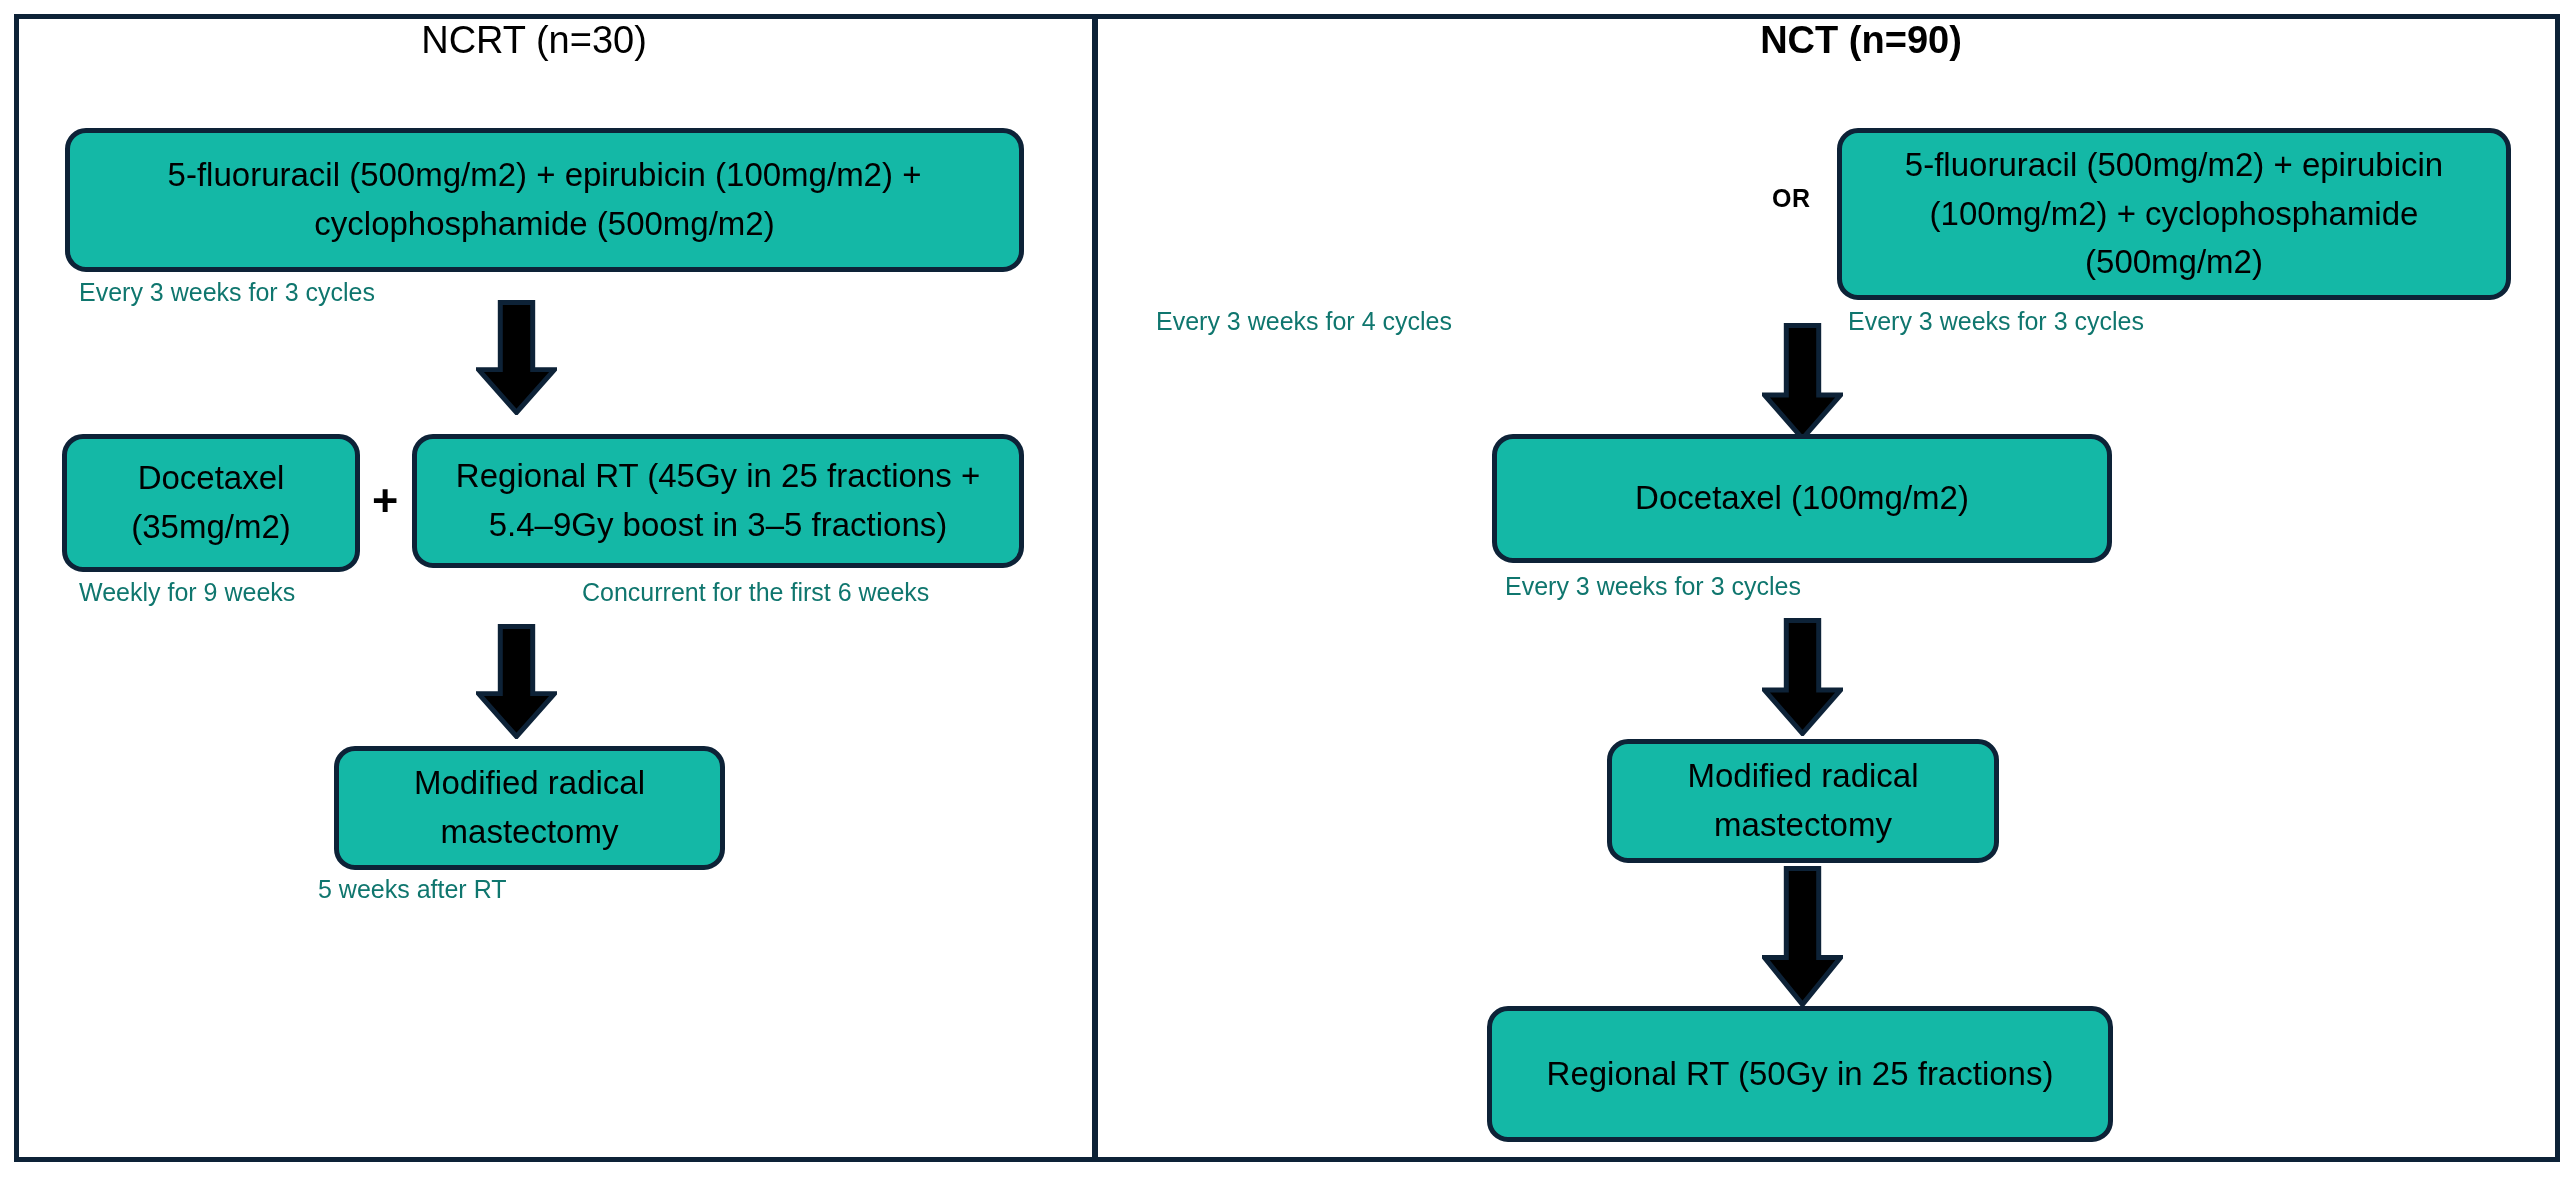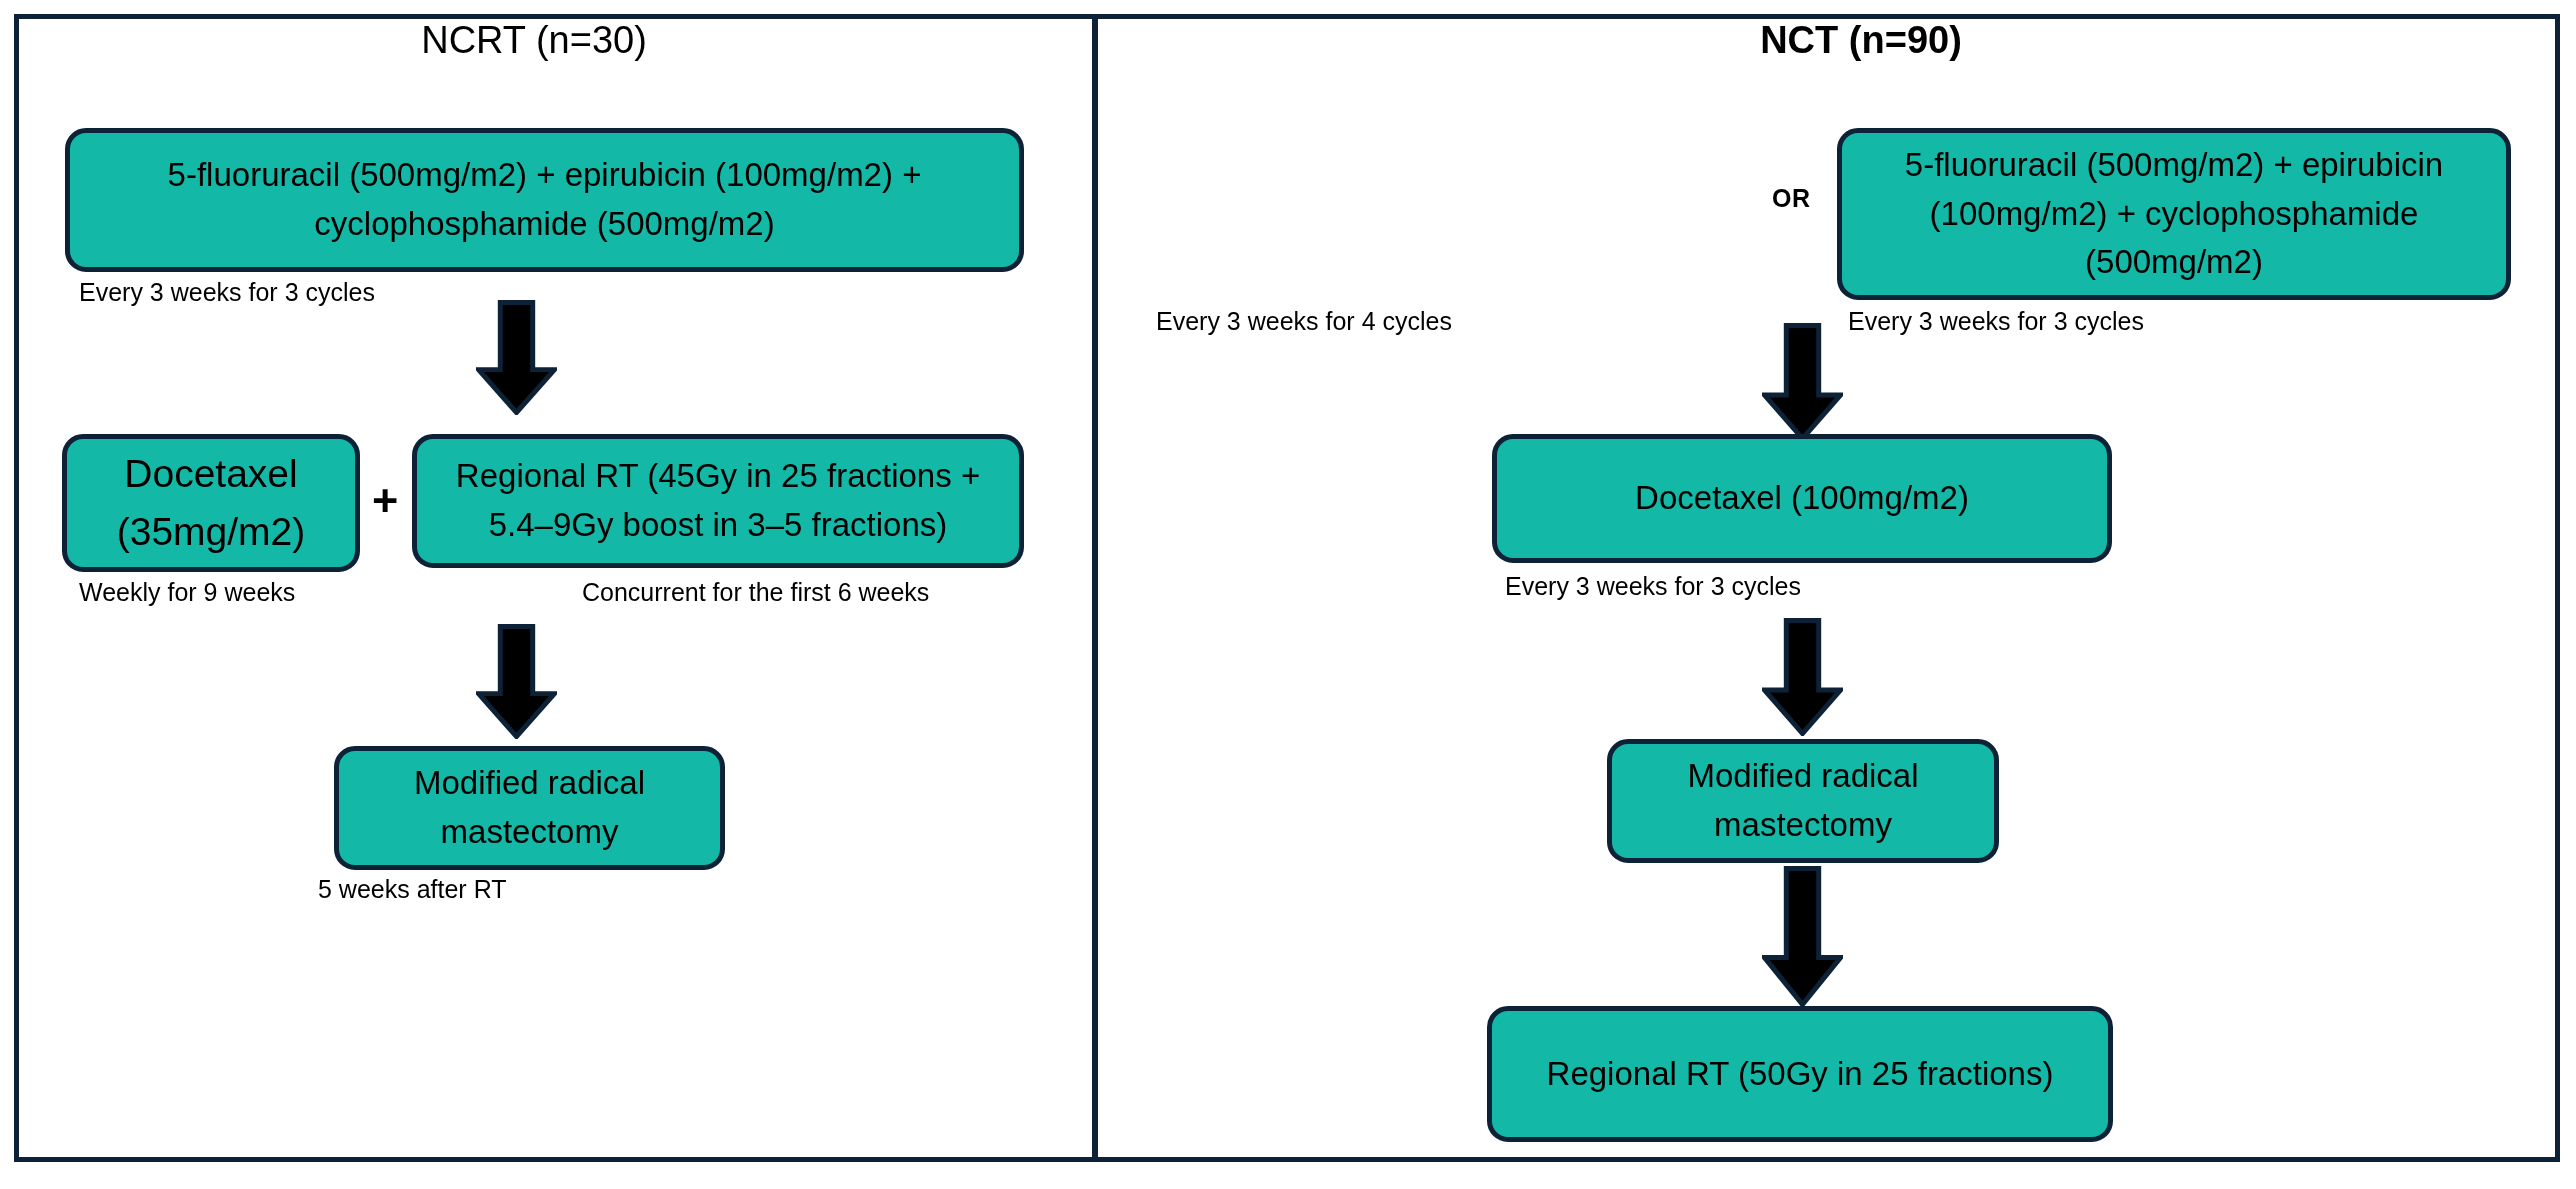--- a/index.html
+++ b/index.html
@@ -58,21 +58,21 @@
     text-align: center;
     color: #000000;
     font-size: 33px;
     line-height: 1.48;
     padding: 3.7px 16px;
   }
   .node .txt { display: block; width: 100%; }
   
   .caption {
     position: absolute;
-    color: #000000;
+    color: #0f766e;
     font-size: 25px;
     line-height: 1.1;
     white-space: nowrap;
   }
   
   .plus-sign {
     position: absolute;
     color: #000000;
     font-size: 45px;
     font-weight: bold;
@@ -105,21 +105,21 @@
     <span class="txt">5-fluoruracil (500mg/m2) + epirubicin (100mg/m2) + cyclophosphamide (500mg/m2)</span>
   </div>
   <div class="caption" style="left:79px; top:279px;">Every 3 weeks for 3 cycles</div>
 
   <div class="arrow" style="left:476px; top:300px; width:81px; height:115px;">
     <svg viewBox="0 0 130 185" preserveAspectRatio="none">
       <polygon points="39,4 91,4 91,112 126,112 65,181 4,112 39,112" fill="#000000" stroke="#0d2237" stroke-width="8"></polygon>
     </svg>
   </div>
 
-  <div class="node" style="left:62px; top:434px; width:298px; height:138px; font-size:39px;">
+  <div class="node" style="left:62px; top:434px; width:298px; height:138px; font-size:33px;">
     <span class="txt">Docetaxel (35mg/m2)</span>
   </div>
   <div class="caption" style="left:79px; top:579px;">Weekly for 9 weeks</div>
 
   <div class="plus-sign" style="left:372px; top:478px;">+</div>
 
   <div class="node" style="left:412px; top:434px; width:612px; height:134px;">
     <span class="txt">Regional RT (45Gy in 25 fractions + 5.4–9Gy boost in 3–5 fractions)</span>
   </div>
   <div class="caption" style="left:582px; top:579px;">Concurrent for the first 6 weeks</div>

